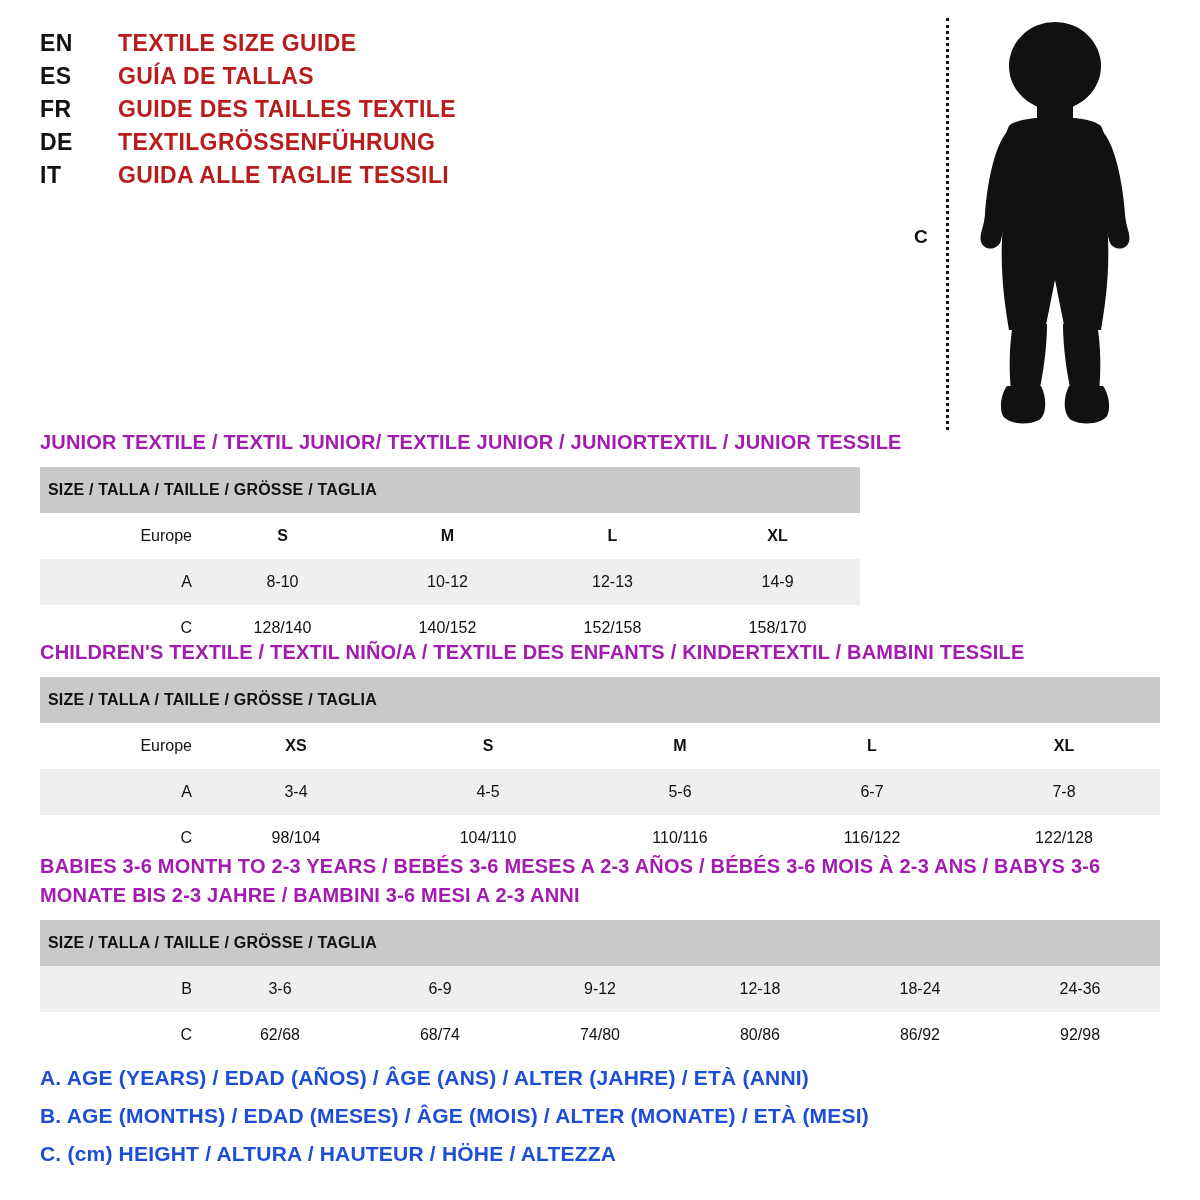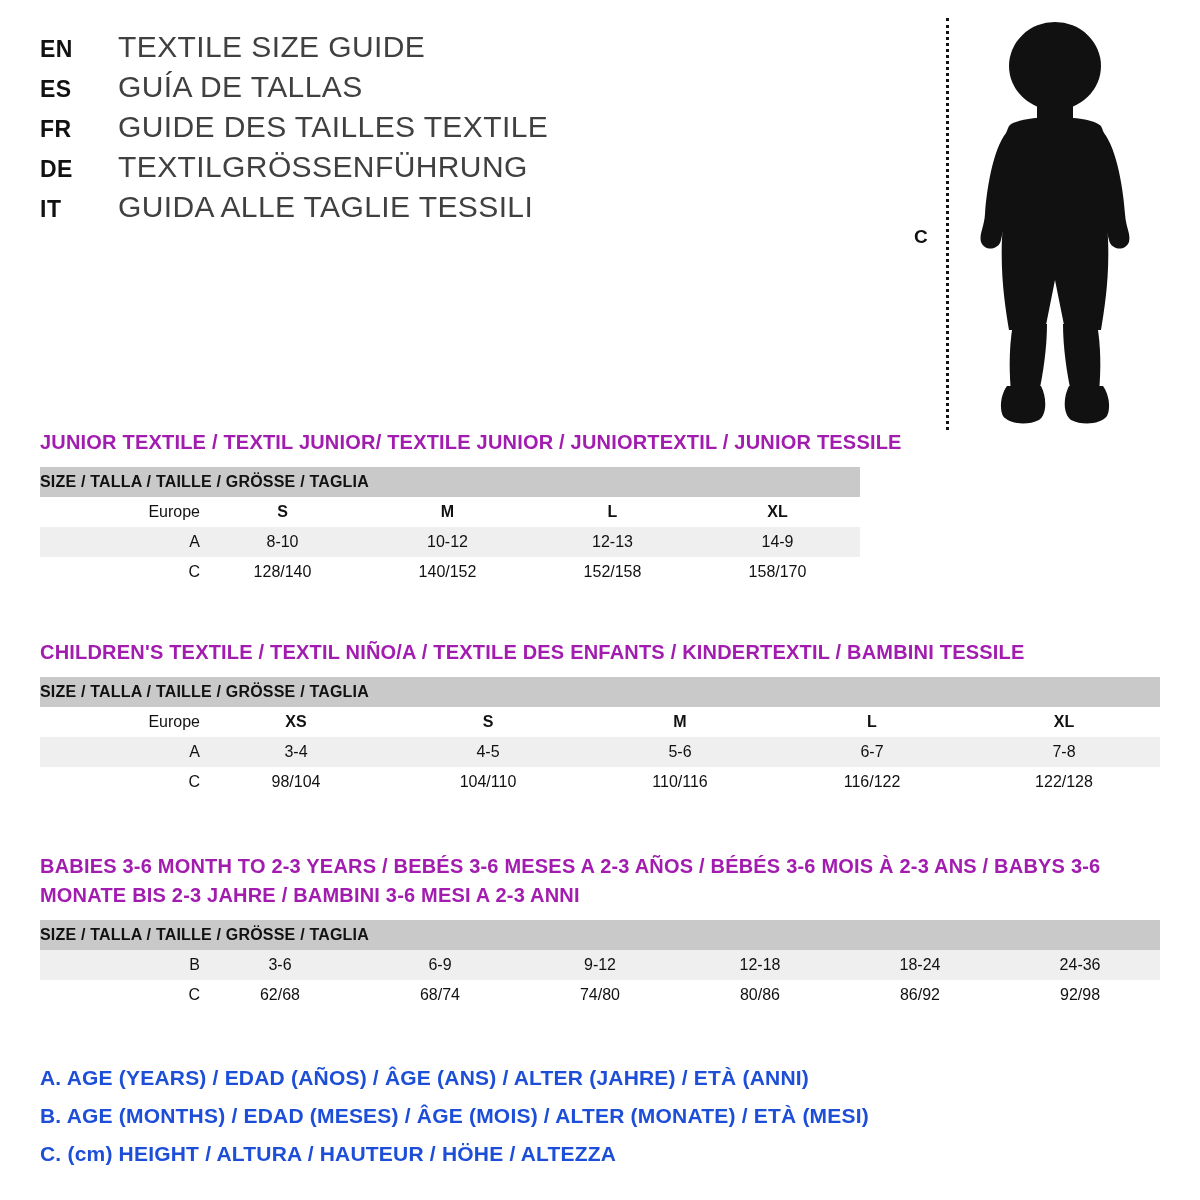--- a/index.html
+++ b/index.html
@@ -29,24 +29,24 @@
     margin-bottom: 6px;
   }
   .title-lang {
     width: 78px;
     font-size: 23px;
     font-weight: 700;
     letter-spacing: 0.5px;
     color: #111;
   }
   .title-text {
-    font-size: 30px;
-    font-weight: 400;
+    font-size: 23px;
+    font-weight: 700;
     letter-spacing: 0.4px;
-    color: #404040;
+    color: #b91c1c;
   }
 
   
   .figure-area {
     position: absolute;
     left: 900px;
     top: 10px;
     width: 260px;
     height: 420px;
   }
@@ -84,21 +84,21 @@
   }
 
   
   table.size-table {
     border-collapse: collapse;
     table-layout: fixed;
     font-size: 16px;
     color: #111;
   }
   table.size-table td {
-    padding: 0;
+    padding: 8px;
     height: 30px;
     vertical-align: middle;
   }
   .row-band-dark  { background: #c9c9c9; }
   .row-band-light { background: #efefef; }
   .row-band-white { background: #ffffff; }
 
   .cell-label {
     padding-left: 10px;
     text-align: right;

